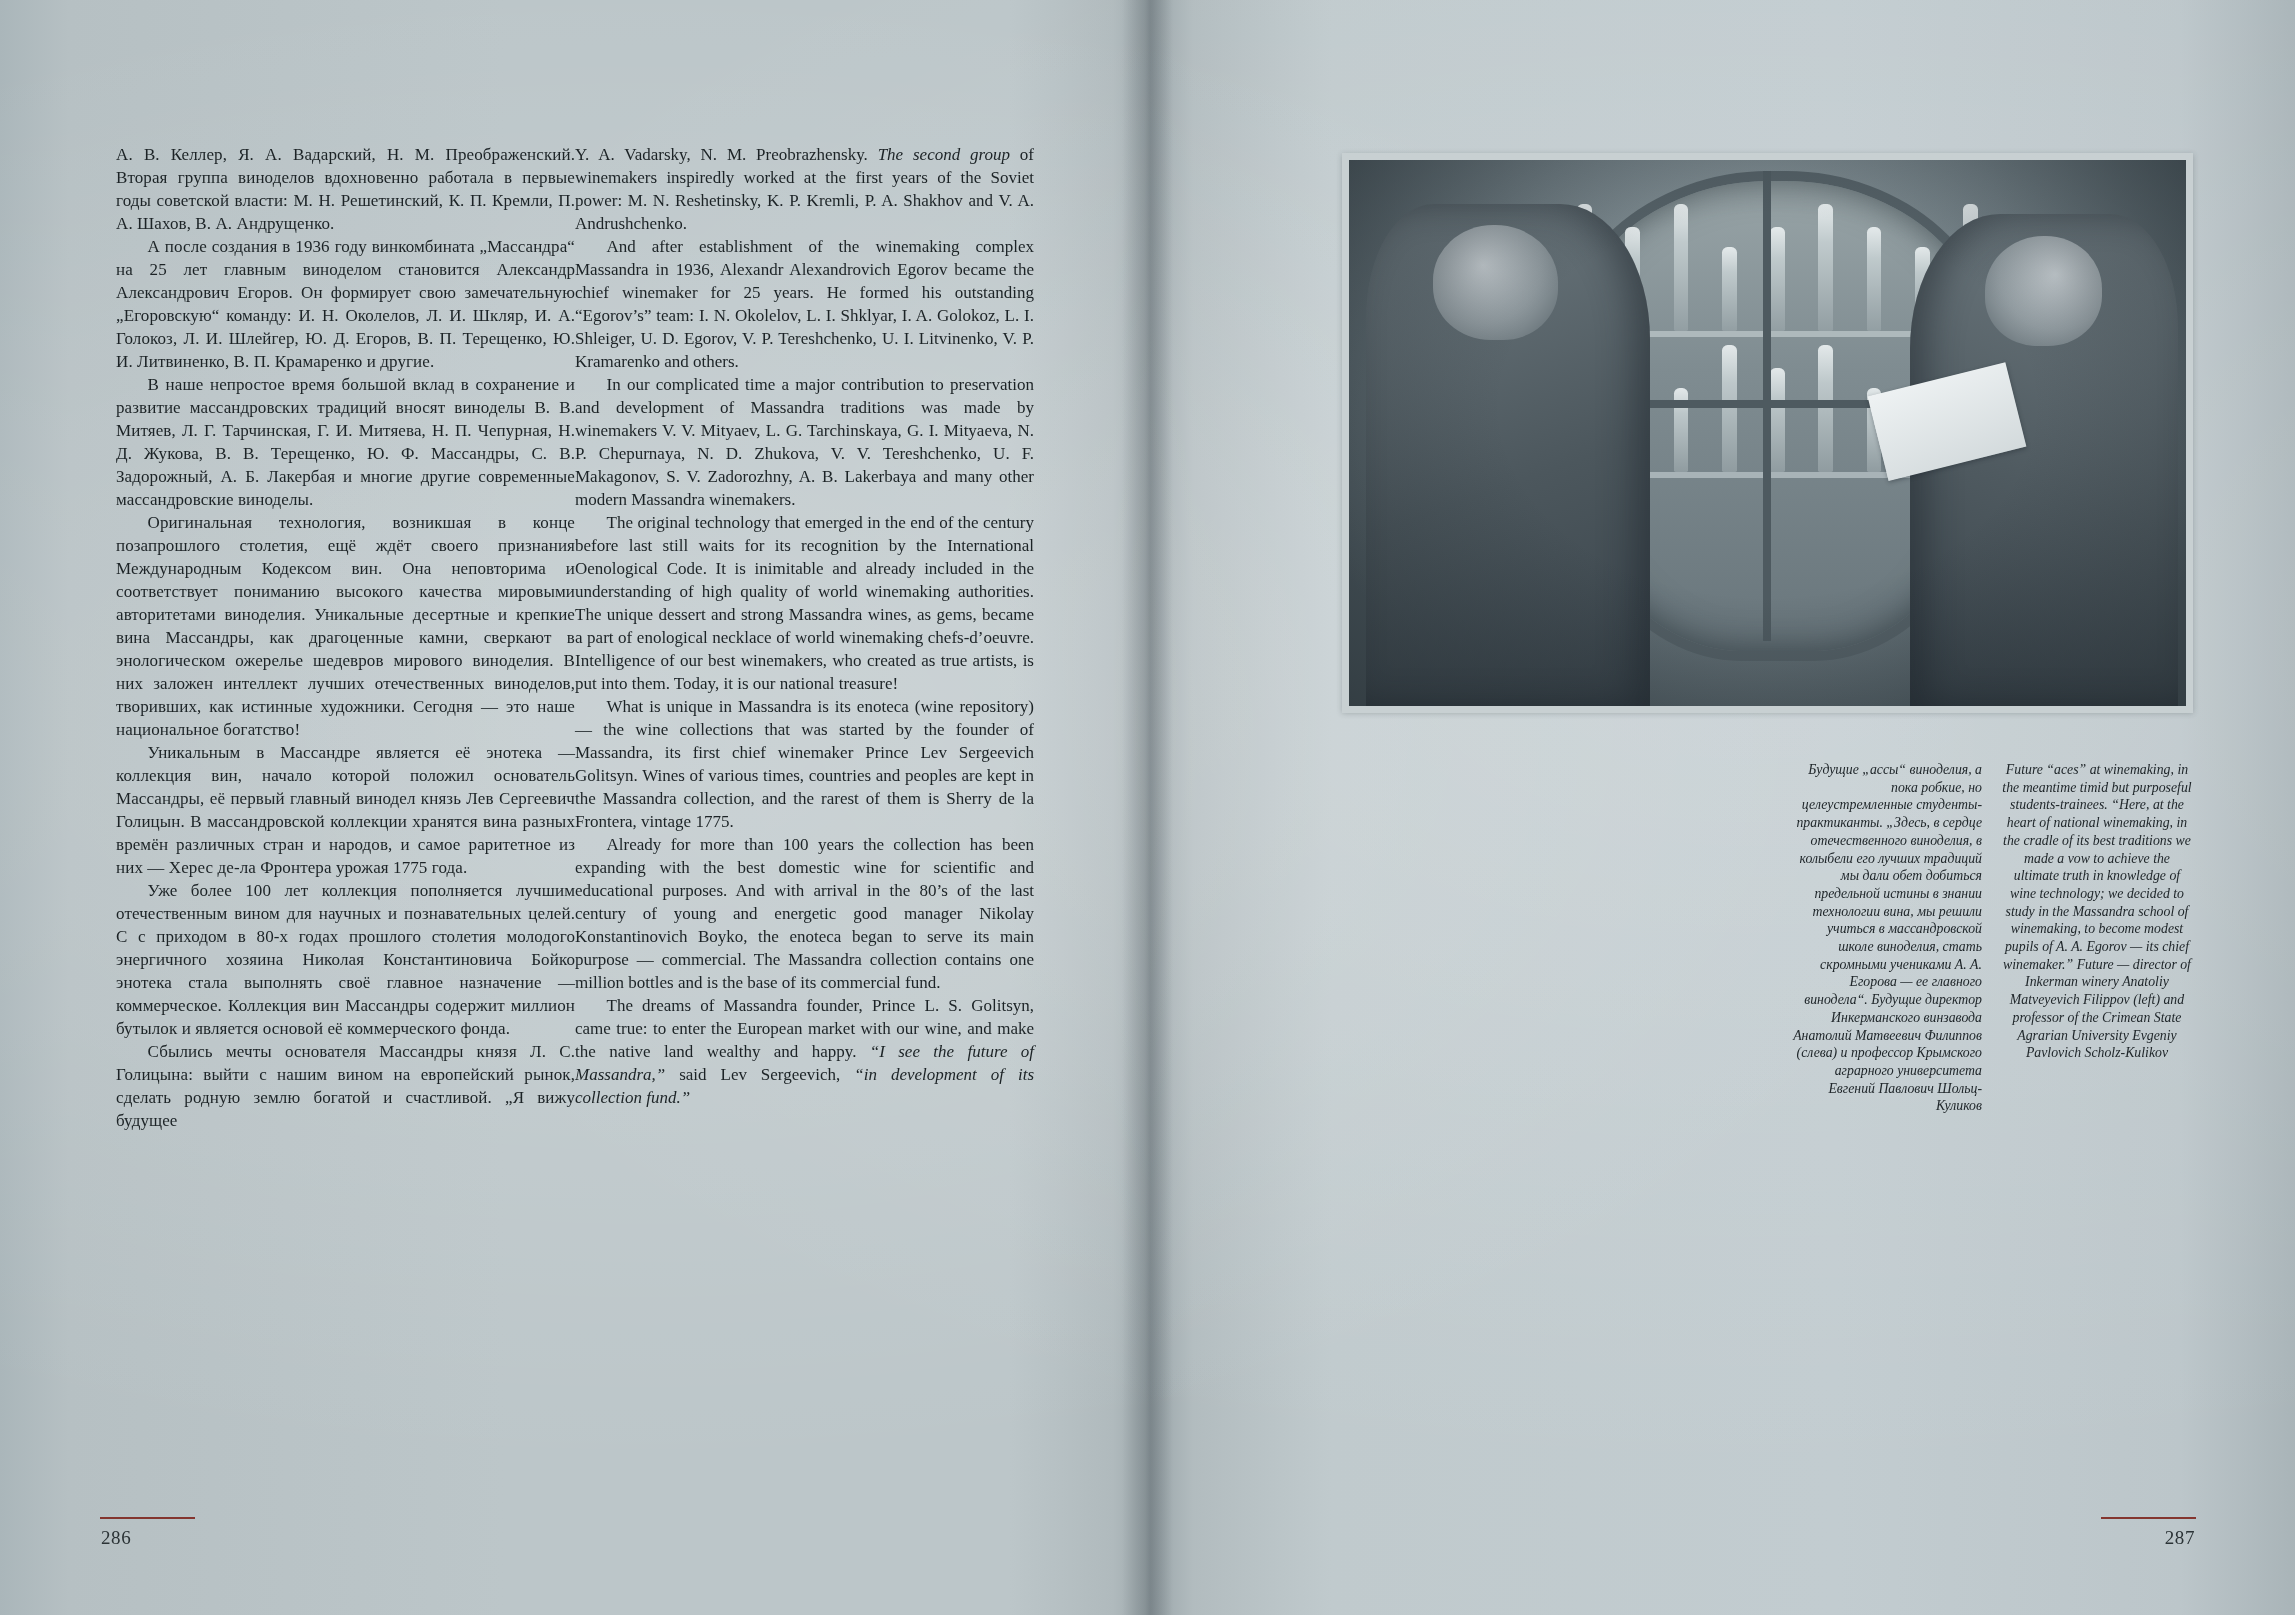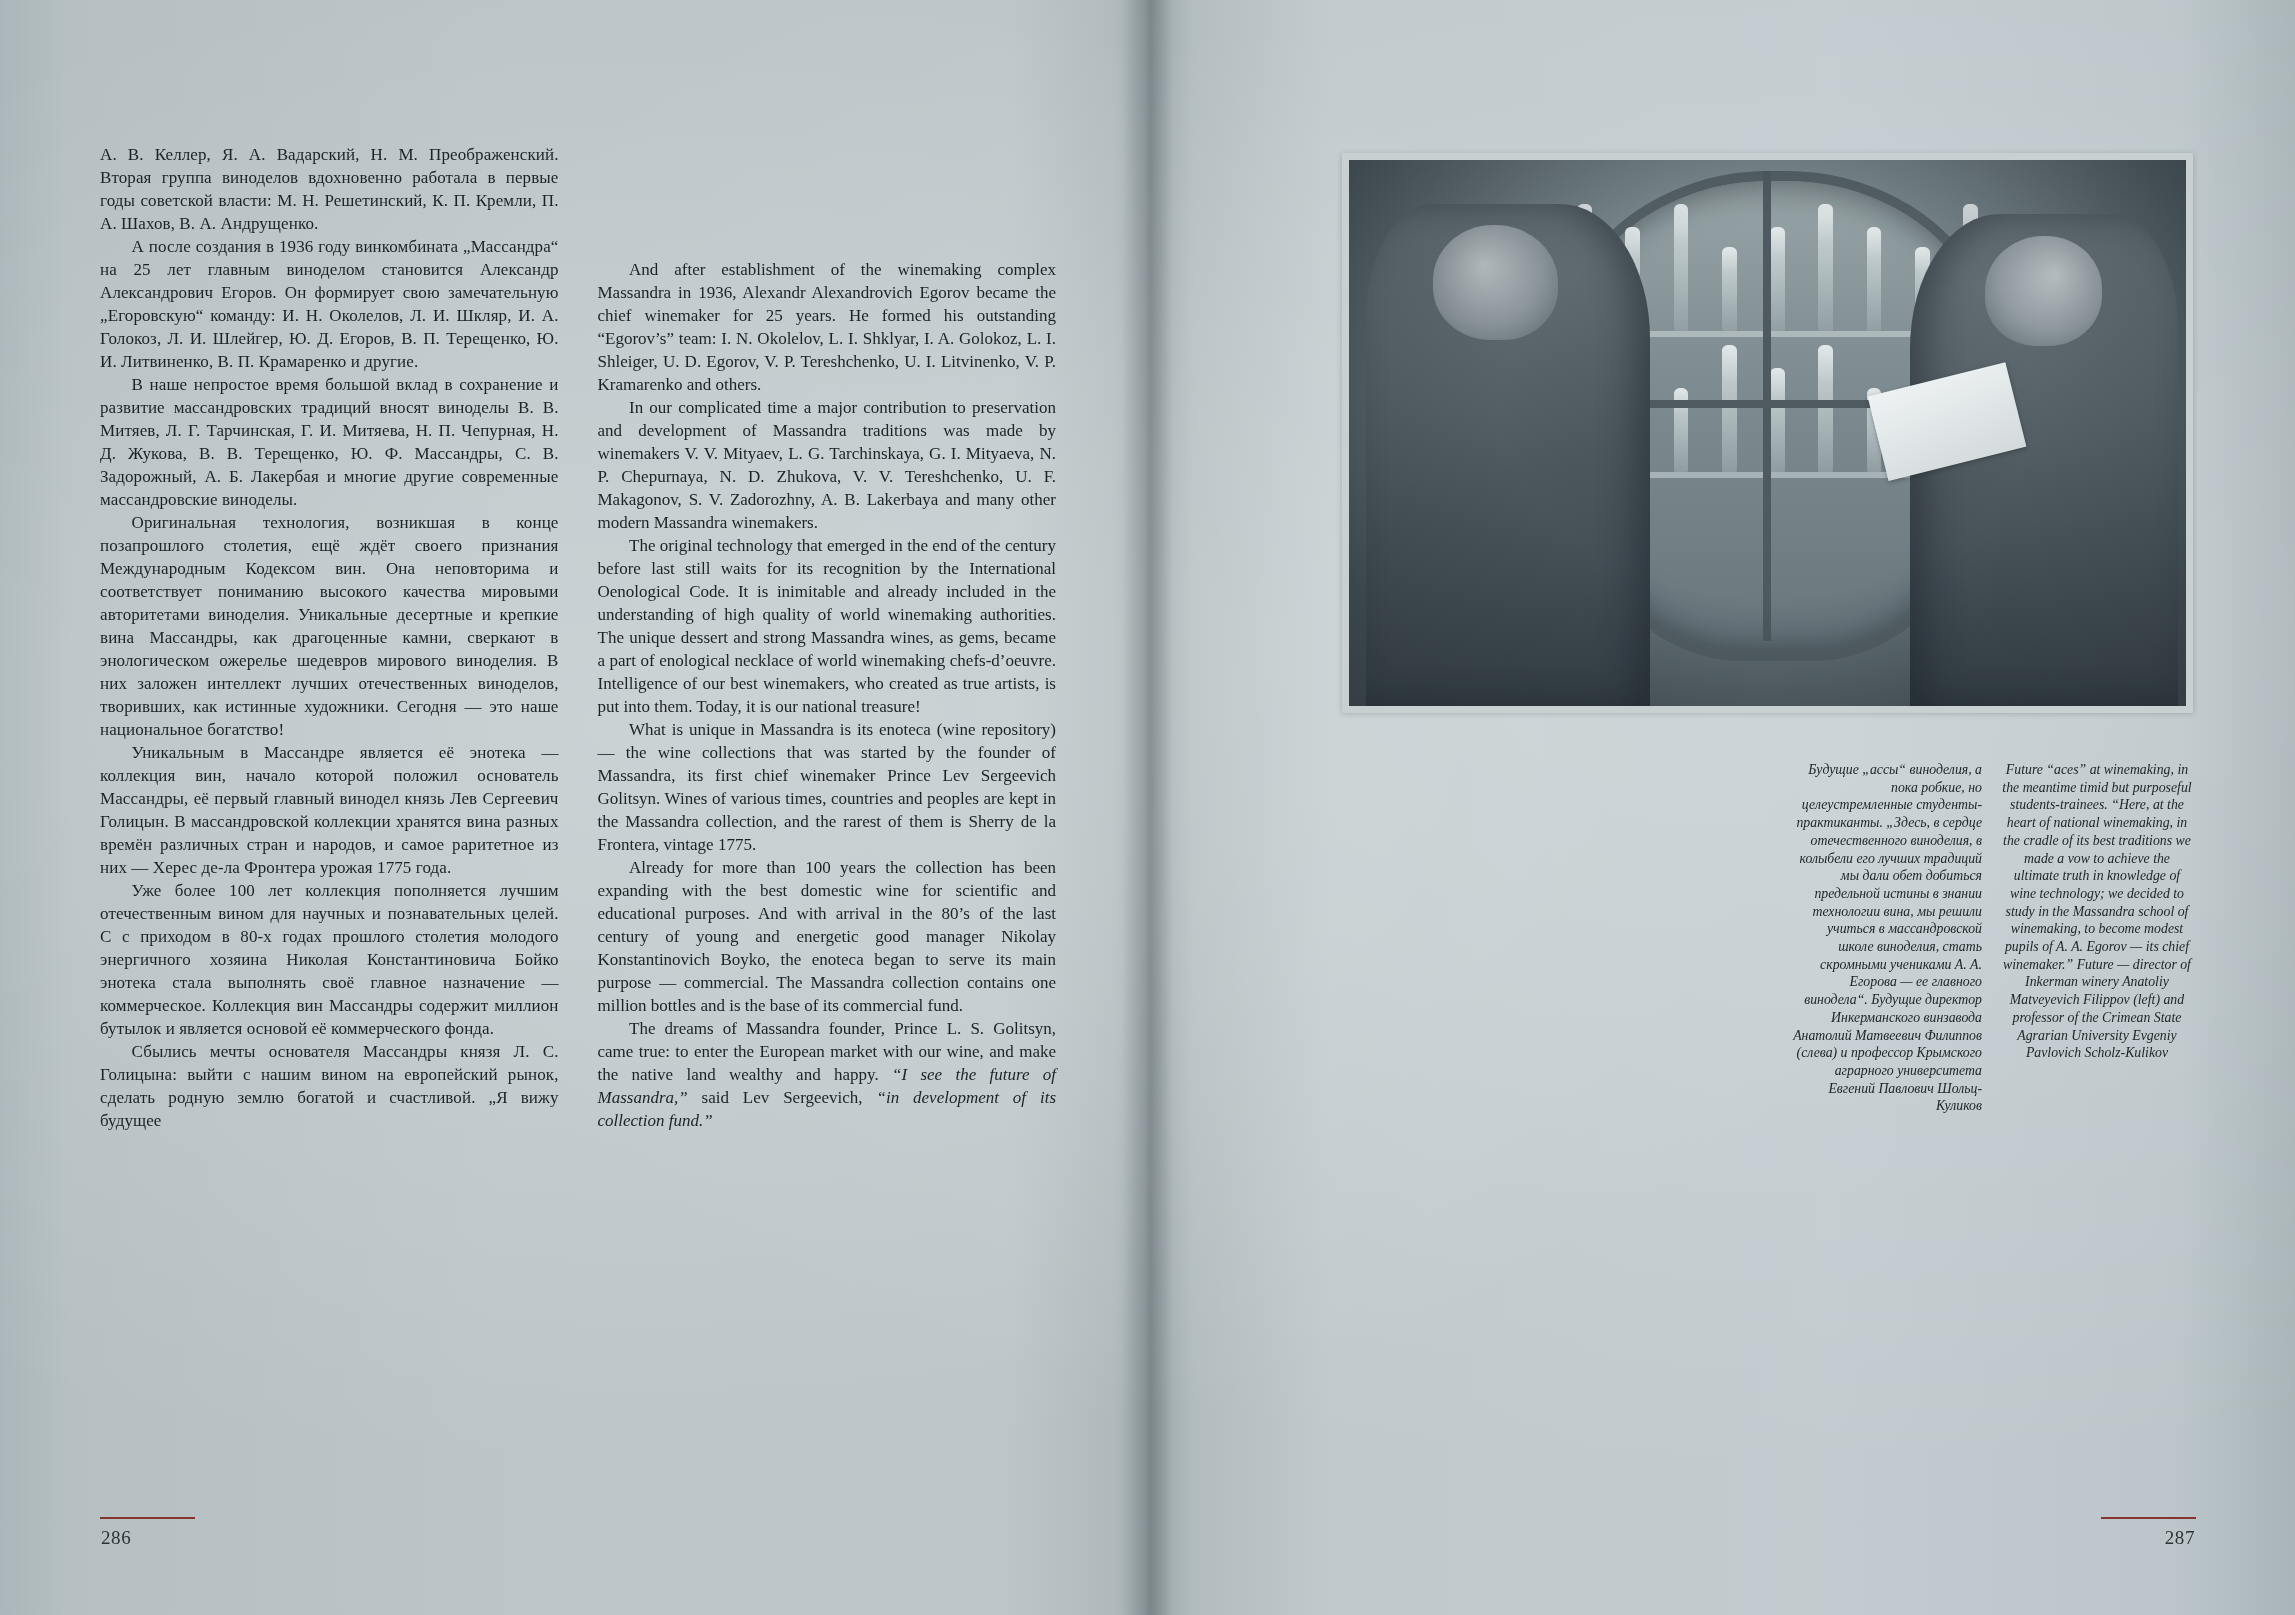--- a/index.html
+++ b/index.html
@@ -46,25 +46,23 @@
     top: 0;
     height: 1615px;
   }
   .page-left { left: 0; width: 1148px; }
   .page-right { left: 1148px; width: 1148px; }
 
   
   .cols-left {
     position: absolute;
     top: 143px;
-    left: 100px;
+    left: 116px;
     width: 956px;
     display: flex;
-    gap: 39px;
-    align-items: flex-end;
   }
   .col {
     width: 459px;
   }
   .col p {
     margin: 0;
     text-align: justify;
     text-justify: inter-word;
     font-size: 17px;
     line-height: 23px;
@@ -263,20 +261,21 @@
         <p class="first">А. В. Келлер, Я. А. Вадарский, Н. М. Преображенский. Вторая группа виноделов вдохновенно работала в первые годы советской власти: М. Н. Решетинский, К. П. Кремли, П. А. Шахов, В. А. Андрущенко.</p>
         <p>А после создания в 1936 году винкомбината „Массандра“ на 25 лет главным виноделом становится Александр Александрович Егоров. Он формирует свою замечательную „Егоровскую“ команду: И. Н. Околелов, Л. И. Шкляр, И. А. Голокоз, Л. И. Шлейгер, Ю. Д. Егоров, В. П. Терещенко, Ю. И. Литвиненко, В. П. Крамаренко и другие.</p>
         <p>В наше непростое время большой вклад в сохранение и развитие массандровских традиций вносят виноделы В. В. Митяев, Л. Г. Тарчинская, Г. И. Митяева, Н. П. Чепурная, Н. Д. Жукова, В. В. Терещенко, Ю. Ф. Массандры, С. В. Задорожный, А. Б. Лакербая и многие другие современные массандровские виноделы.</p>
         <p>Оригинальная технология, возникшая в конце позапрошлого столетия, ещё ждёт своего признания Международным Кодексом вин. Она неповторима и соответствует пониманию высокого качества мировыми авторитетами виноделия. Уникальные десертные и крепкие вина Массандры, как драгоценные камни, сверкают в энологическом ожерелье шедевров мирового виноделия. В них заложен интеллект лучших отечественных виноделов, творивших, как истинные художники. Сегодня — это наше национальное богатство!</p>
         <p>Уникальным в Массандре является её энотека — коллекция вин, начало которой положил основатель Массандры, её первый главный винодел князь Лев Сергеевич Голицын. В массандровской коллекции хранятся вина разных времён различных стран и народов, и самое раритетное из них — Херес де-ла Фронтера урожая 1775 года.</p>
         <p>Уже более 100 лет коллекция пополняется лучшим отечественным вином для научных и познавательных целей. С с приходом в 80-х годах прошлого столетия молодого энергичного хозяина Николая Константиновича Бойко энотека стала выполнять своё главное назначение — коммерческое. Коллекция вин Массандры содержит миллион бутылок и является основой её коммерческого фонда.</p>
         <p>Сбылись мечты основателя Массандры князя Л. С. Голицына: выйти с нашим вином на европейский рынок, сделать родную землю богатой и счастливой. „Я вижу будущее</p>
       </div>
 
       <div class="col col-en">
+        <p class="first">Y. A. Vadarsky, N. M. Preobrazhensky. <i>The second group</i> of winemakers inspiredly worked at the first years of the Soviet power: M. N. Reshetinsky, K. P. Kremli, P. A. Shakhov and V. A. Andrushchenko.</p>
         <p>And after establishment of the winemaking complex Massandra in 1936, Alexandr Alexandrovich Egorov became the chief winemaker for 25 years. He formed his outstanding “Egorov’s” team: I. N. Okolelov, L. I. Shklyar, I. A. Golokoz, L. I. Shleiger, U. D. Egorov, V. P. Tereshchenko, U. I. Litvinenko, V. P. Kramarenko and others.</p>
         <p>In our complicated time a major contribution to preservation and development of Massandra traditions was made by winemakers V. V. Mityaev, L. G. Tarchinskaya, G. I. Mityaeva, N. P. Chepurnaya, N. D. Zhukova, V. V. Tereshchenko, U. F. Makagonov, S. V. Zadorozhny, A. B. Lakerbaya and many other modern Massandra winemakers.</p>
         <p>The original technology that emerged in the end of the century before last still waits for its recognition by the International Oenological Code. It is inimitable and already included in the understanding of high quality of world winemaking authorities. The unique dessert and strong Massandra wines, as gems, became a part of enological necklace of world winemaking chefs-d’oeuvre. Intelligence of our best winemakers, who created as true artists, is put into them. Today, it is our national treasure!</p>
         <p>What is unique in Massandra is its enoteca (wine repository) — the wine collections that was started by the founder of Massandra, its first chief winemaker Prince Lev Sergeevich Golitsyn. Wines of various times, countries and peoples are kept in the Massandra collection, and the rarest of them is Sherry de la Frontera, vintage 1775.</p>
         <p>Already for more than 100 years the collection has been expanding with the best domestic wine for scientific and educational purposes. And with arrival in the 80’s of the last century of young and energetic good manager Nikolay Konstantinovich Boyko, the enoteca began to serve its main purpose — commercial. The Massandra collection contains one million bottles and is the base of its commercial fund.</p>
         <p>The dreams of Massandra founder, Prince L. S. Golitsyn, came true: to enter the European market with our wine, and make the native land wealthy and happy. <i>“I see the future of Massandra,”</i> said Lev Sergeevich, <i>“in development of its collection fund.”</i></p>
       </div>
 
     </div>
 

